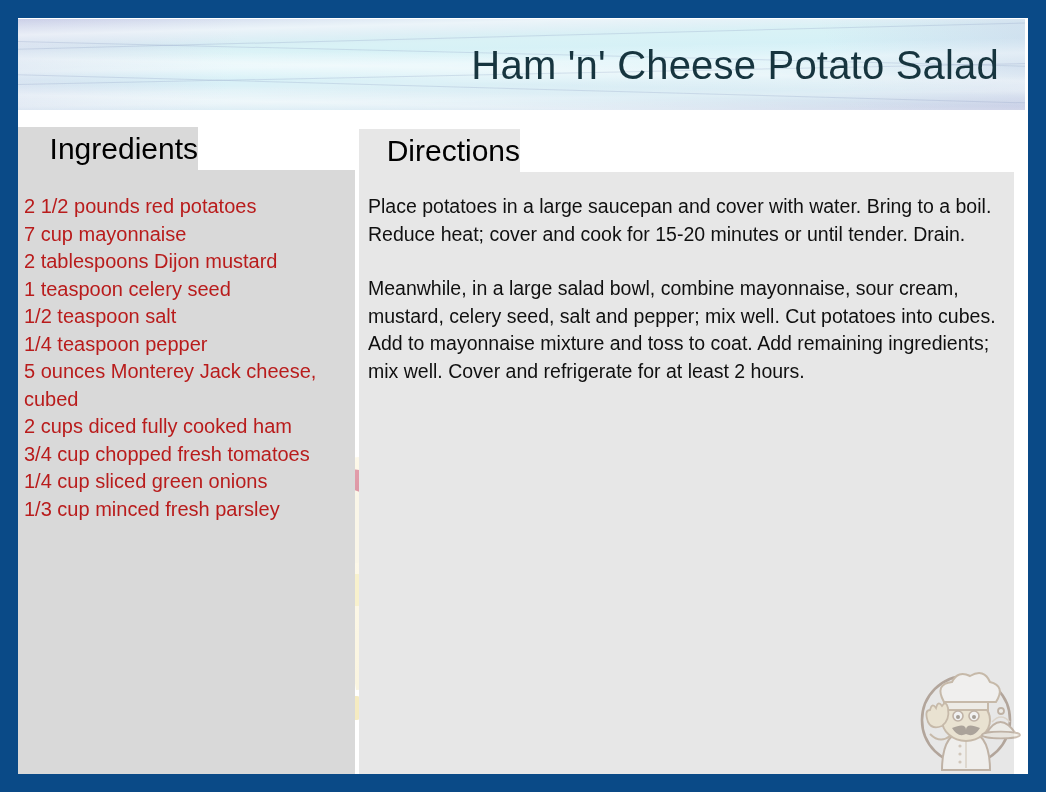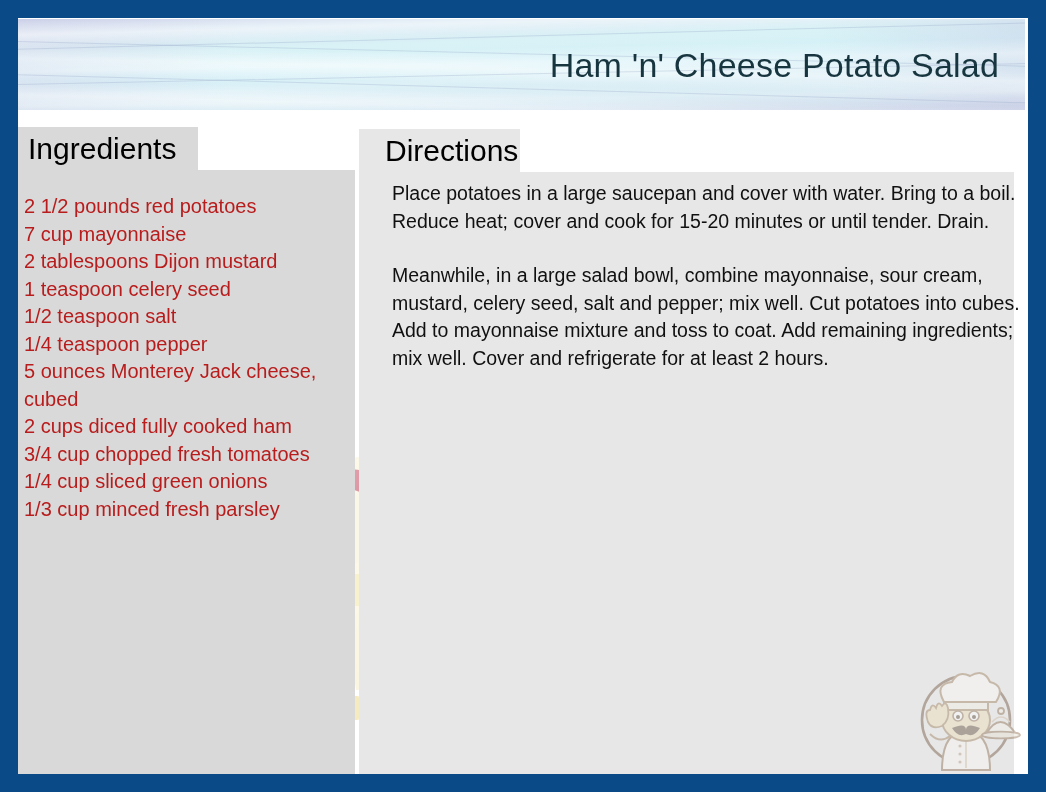--- a/index.html
+++ b/index.html
@@ -69,21 +69,21 @@
   .banner .s1 { top: 16px; transform: rotate(-1.5deg); }
   .banner .s2 { top: 35px; transform: rotate(1.4deg); }
   .banner .s3 { top: 54px; transform: rotate(-1.2deg); }
   .banner .s4 { top: 70px; transform: rotate(1.6deg); }
 
   .banner-title {
     position: absolute;
     right: 26px;
     top: 50%;
     transform: translateY(-50%);
-    font-size: 34px;
+    font-size: 40px;
     letter-spacing: 0.2px;
     color: #17353f;
     white-space: nowrap;
     z-index: 3;
   }
 
   
   .photo-layer {
     position: absolute;
     left: 200px;
@@ -115,20 +115,21 @@
     background: #e7e7e7;
   }
 
   .panel-tab {
     position: absolute;
     background: #d9d9d9;
     z-index: 6;
     display: flex;
     align-items: center;
     box-sizing: border-box;
+    justify-content: flex-end;
   }
   .tab-ingredients {
     left: 18px;
     top: 127px;
     width: 180px;
     height: 43px;
     padding-left: 10px;
   }
   .tab-directions {
     left: 359px;
@@ -157,27 +158,26 @@
     color: #b91c1c;
   }
   .ingredients-list .ing-item {
     white-space: normal;
   }
 
   
   .directions-body {
     position: absolute;
     left: 368px;
-    top: 180px;
+    top: 193px;
     width: 646px;
     z-index: 8;
     font-size: 19.5px;
     line-height: 27.5px;
     color: #101010;
-    margin-left: 24px;
   }
   .directions-body p {
     margin: 0 0 27px 0;
   }
 
   
   .chef-logo {
     position: absolute;
     right: 22px;
     bottom: 18px;

